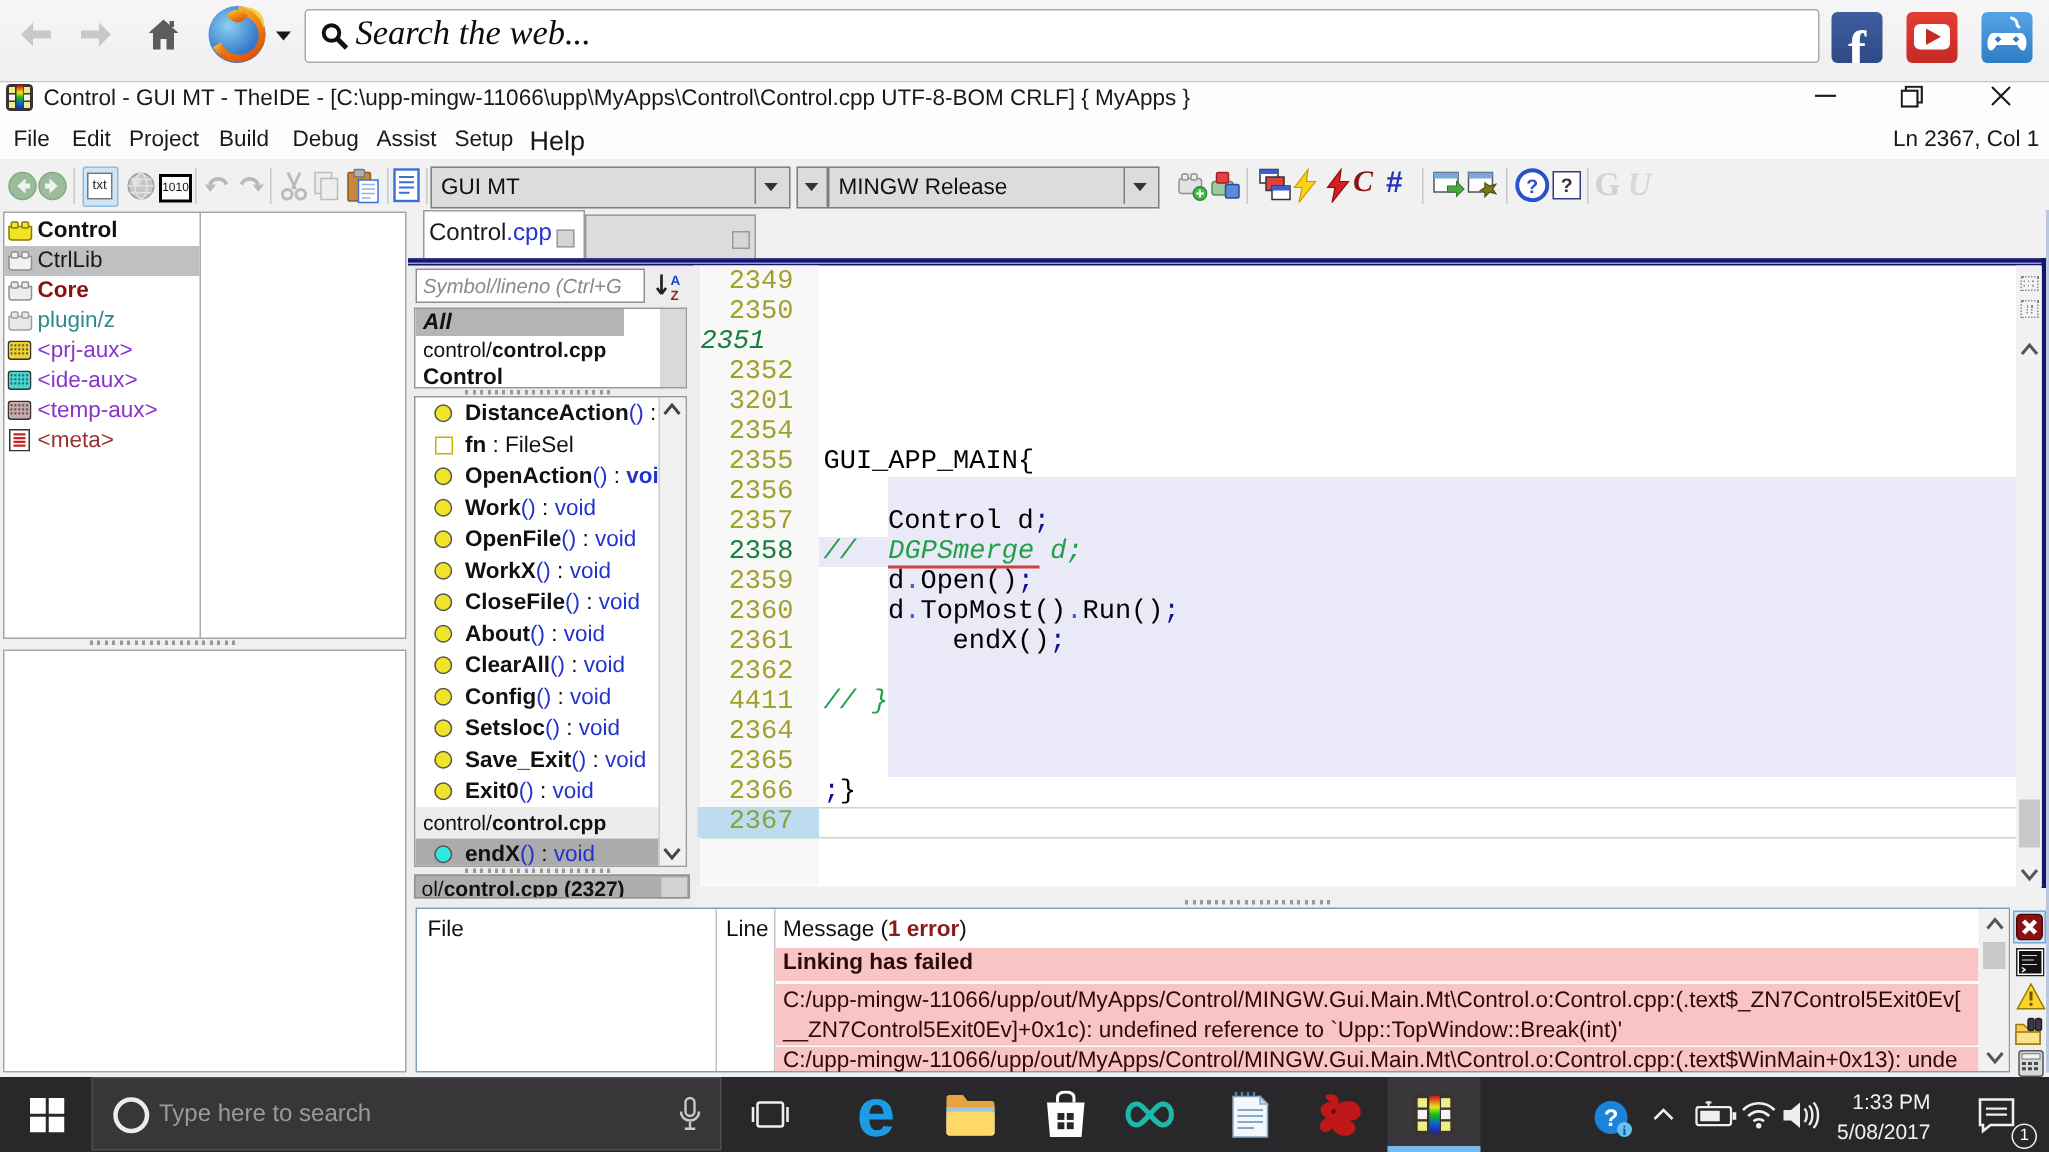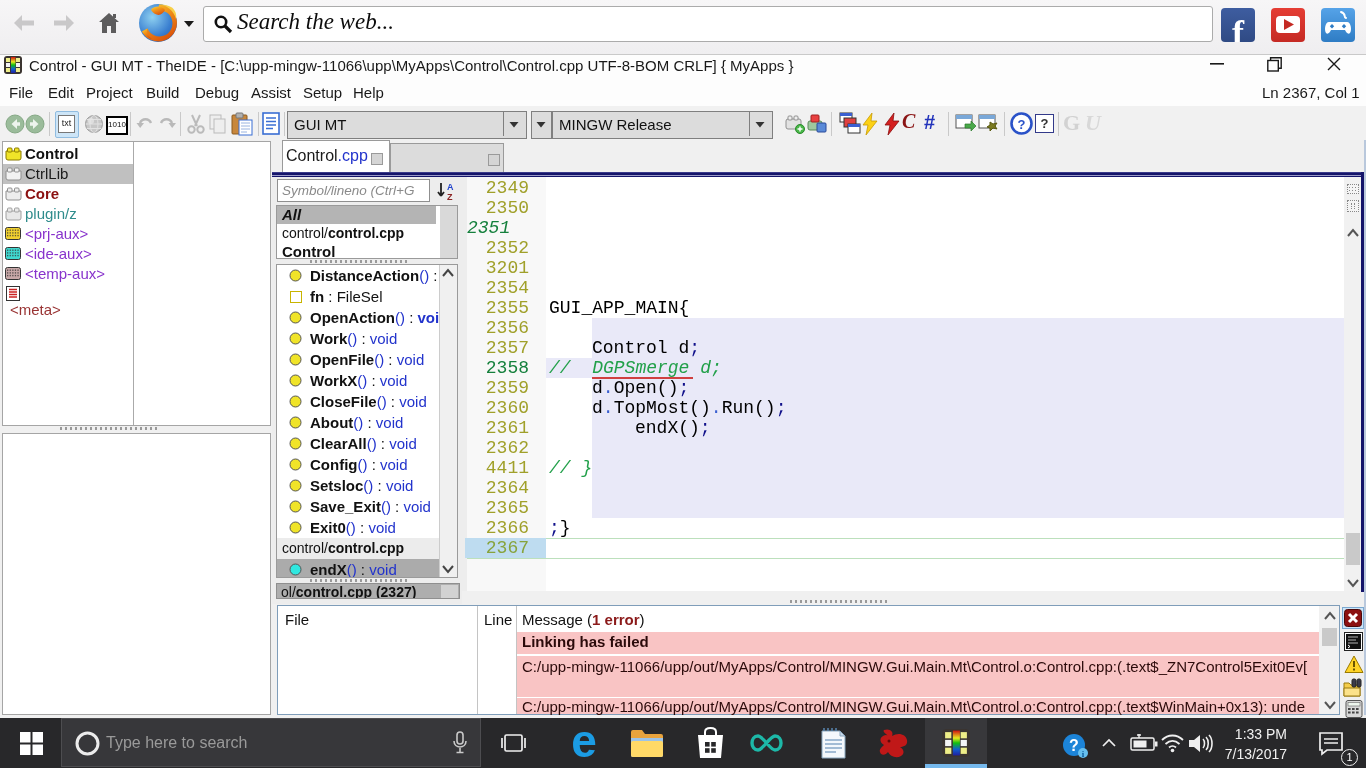--- a/index.html
+++ b/index.html
@@ -111,21 +111,21 @@
 </svg>
 
 <div class="abs" style="left:0;top:78px;width:1366px;height:28px;background:#fdfdfd;border-bottom:2px solid #9b9b9b;"></div>
 <div class="abs" style="left:9px;top:84px;font-size:15px;color:#191919;">File</div>
 <div class="abs" style="left:48px;top:84px;font-size:15px;color:#191919;">Edit</div>
 <div class="abs" style="left:86px;top:84px;font-size:15px;color:#191919;">Project</div>
 <div class="abs" style="left:146px;top:84px;font-size:15px;color:#191919;">Build</div>
 <div class="abs" style="left:195px;top:84px;font-size:15px;color:#191919;">Debug</div>
 <div class="abs" style="left:251px;top:84px;font-size:15px;color:#191919;">Assist</div>
 <div class="abs" style="left:303px;top:84px;font-size:15px;color:#191919;">Setup</div>
-<div class="abs" style="left:353px;top:84px;font-size:15px;color:#191919;">Help</div>
+<div class="abs" style="left:353px;top:84px;font-size:18px;color:#191919;">Help</div>
 <div class="abs" style="left:1262px;top:84px;font-size:15px;color:#191919;">Ln 2367, Col 1</div>
 
 <div class="abs" id="toolbar" style="left:0;top:106px;width:1366px;height:34px;background:#f1f1f1;"></div>
 
 <svg class="abs" style="left:5px;top:114px" width="40" height="20" viewBox="0 0 40 20">
  <circle cx="10" cy="10" r="9" fill="#9bbc9b" stroke="#85a885" stroke-width="1"></circle>
  <path d="M12 5 L6.5 10 L12 15 L12 11.7 L15 11.7 L15 8.3 L12 8.3 Z" fill="#eef4ee"></path>
  <circle cx="30" cy="10" r="9" fill="#9bbc9b" stroke="#85a885" stroke-width="1"></circle>
  <path d="M28 5 L33.5 10 L28 15 L28 11.7 L25 11.7 L25 8.3 L28 8.3 Z" fill="#eef4ee"></path>
 </svg>
@@ -339,21 +339,21 @@
           <rect x="7.2" y="7.9" width="1.3" height="1.4"></rect>
           <rect x="9.8" y="7.9" width="1.3" height="1.4"></rect>
           <rect x="12.4" y="7.9" width="1.3" height="1.4"></rect>
         </g>
 </svg>
 <div class="abs" style="left:25px;top:265px;font-size:15px;font-weight:normal;color:#8833cc;white-space:nowrap;">&lt;temp-aux&gt;</div>
 <svg class="abs" style="left:6px;top:286px" width="14" height="15" viewBox="0 0 14 15">
 <rect x="0.5" y="0.5" width="13" height="14" fill="#fff" stroke="#333"></rect>
 <path d="M3 3.5 H11 M3 6 H11 M3 8.5 H11 M3 11 H11" stroke="#cc2222" stroke-width="1.5"></path>
 </svg>
-<div class="abs" style="left:10px;top:285px;font-size:15px;font-weight:normal;color:#993333;white-space:nowrap;margin-top:16px;">&lt;meta&gt;</div>
+<div class="abs" style="left:25px;top:285px;font-size:15px;font-weight:normal;color:#993333;white-space:nowrap;">&lt;meta&gt;</div>
 </div>
 <div class="abs" style="left:60px;top:427px;width:100px;height:3px;background:repeating-linear-gradient(90deg,#999 0 2px,transparent 2px 5px);"></div>
 <div class="abs" style="left:2px;top:433px;width:269px;height:282px;background:#fff;border:1px solid #a5a5a5;box-sizing:border-box;"></div>
 
 <div class="abs" style="left:282px;top:140px;width:108px;height:32px;background:#fff;border:1px solid #9a9a9a;border-bottom:none;box-sizing:border-box;"></div>
 <div class="abs" style="left:390px;top:143px;width:114px;height:29px;background:#dcdcdc;border:1px solid #9a9a9a;border-bottom:none;box-sizing:border-box;"></div>
 <div class="abs" style="left:286px;top:147px;font-size:16px;color:#1a1a1a;">Control<span style="color:#2233cc;">.cpp</span></div>
 <div class="abs" style="left:395px;top:146px;font-size:16px;color:#1a1a1a;margin-top:28px;">Control.i<span style="color:#2233cc;">.tmp</span></div>
 <div class="abs" style="left:371px;top:153px;width:10px;height:10px;background:#d5d5d5;border:1px solid #9a9a9a;"></div>
 <div class="abs" style="left:488px;top:154px;width:10px;height:10px;background:#d5d5d5;border:1px solid #9a9a9a;"></div>
@@ -370,21 +370,21 @@
       <span style="font-size:13.5px;font-style:italic;color:#8a8a8a;position:absolute;left:4px;top:3px;white-space:nowrap;">Symbol/lineno (Ctrl+G</span>
     </div>
 <svg class="abs" style="left:436px;top:181px" width="20" height="20" viewBox="0 0 20 20">
  <path d="M5 2 V15 M5 15 L2 11 M5 15 L8 11" stroke="#222" stroke-width="1.8" fill="none"></path>
  <text x="11" y="9" font-size="9" font-weight="bold" fill="#2244cc" font-family="Liberation Sans">A</text>
  <text x="11" y="19" font-size="9" font-weight="bold" fill="#8b2222" font-family="Liberation Sans">Z</text>
 </svg>
 
 <div class="abs" style="left:276px;top:205px;width:182px;height:54px;background:#fff;border:1px solid #9a9a9a;box-sizing:border-box;overflow:hidden;">
  <div style="position:absolute;right:0;top:0;width:17px;height:100%;background:#d9d9d9;"></div>
- <div style="position:absolute;left:0;top:0;width:159px;height:18px;background:#b4b4b4;font-size:15px;font-weight:bold;font-style:italic;color:#111;padding-left:5px;box-sizing:border-box;">All</div>
+ <div style="position:absolute;left:0;top:0;width:139px;height:18px;background:#b4b4b4;font-size:15px;font-weight:bold;font-style:italic;color:#111;padding-left:5px;box-sizing:border-box;">All</div>
  <div style="position:absolute;left:5px;top:19px;font-size:14px;color:#111;white-space:nowrap;">control/<b>control.cpp</b></div>
  <div style="position:absolute;left:5px;top:37px;font-size:15px;font-weight:bold;color:#111;white-space:nowrap;">Control</div>
 </div>
 <div class="abs" style="left:310px;top:260px;width:100px;height:3px;background:repeating-linear-gradient(90deg,#999 0 2px,transparent 2px 5px);"></div>
 
 <div id="memlist" class="abs" style="left:276px;top:264px;width:182px;height:314px;background:#fff;border:1px solid #9a9a9a;box-sizing:border-box;overflow:hidden;">
 <svg style="position:absolute;left:12px;top:4px" width="13" height="13" viewBox="0 0 13 13">
         <circle cx="6.5" cy="6.5" r="5.5" fill="#f0e428" stroke="#555"></circle>
       </svg>
 <div style="position:absolute;left:33px;top:2px;font-size:15px;color:#111;white-space:nowrap;"><b>DistanceAction</b><span style="color:#2233cc;">()</span> : <span style="color:#2233cc;"></span></div>
@@ -522,20 +522,21 @@
 <div id="errgrid" style="position:absolute;left:0;top:0;width:1366px;height:768px;clip-path:inset(606px 27px 53px 278px);">
       <div class="abs" style="left:477px;top:606px;width:1px;height:108px;background:#c4c4c4;"></div>
 <div class="abs" style="left:516px;top:606px;width:1px;height:108px;background:#c4c4c4;"></div>
 <div class="abs" style="left:285px;top:611px;font-size:15px;color:#111;">File</div>
 <div class="abs" style="left:484px;top:611px;font-size:15px;color:#111;">Line</div>
 <div class="abs" style="left:522px;top:611px;font-size:15px;color:#111;">Message (<b style="color:#8b1a1a;">1 error</b>)</div>
 <div class="abs" style="left:517px;top:632px;width:802px;height:22px;background:#f9c4c4;"></div>
 <div class="abs" style="left:522px;top:633px;font-size:15px;font-weight:bold;color:#2b0a0a;white-space:nowrap;">Linking has failed</div>
 <div class="abs" style="left:517px;top:656px;width:802px;height:41px;background:#f9c4c4;"></div>
 <div class="abs" style="left:522px;top:658px;font-size:15px;color:#2b0a0a;white-space:nowrap;">C:/upp-mingw-11066/upp/out/MyApps/Control/MINGW.Gui.Main.Mt\Control.o:Control.cpp:(.text$_ZN7Control5Exit0Ev[</div>
+<div class="abs" style="left:522px;top:678px;font-size:15px;color:#2b0a0a;white-space:nowrap;">__ZN7Control5Exit0Ev]+0x1c): undefined reference to `Upp::TopWindow::Break(int)'</div>
 <div class="abs" style="left:517px;top:698px;width:802px;height:16px;background:#f9c4c4;"></div>
 <div class="abs" style="left:522px;top:698px;font-size:15px;color:#2b0a0a;white-space:nowrap;">C:/upp-mingw-11066/upp/out/MyApps/Control/MINGW.Gui.Main.Mt\Control.o:Control.cpp:(.text$WinMain+0x13): unde</div>
     </div>
 
 <div class="abs" style="left:1319px;top:606px;width:20px;height:108px;background:#f1f1f1;"></div>
 <svg class="abs" style="left:1323px;top:611px" width="14" height="10" viewBox="0 0 14 10">
       <path d="M2 8 L7 2 L12 8" fill="none" stroke="#555" stroke-width="2"></path>
     </svg>
 <div class="abs" style="left:1322px;top:628px;width:15px;height:18px;background:#c9c9c9;"></div>
 <svg class="abs" style="left:1323px;top:700px" width="14" height="10" viewBox="0 0 14 10">
@@ -676,21 +677,21 @@
 </svg>
 
 <svg class="abs" style="left:1188px;top:733px" width="26" height="21" viewBox="0 0 26 21">
  <path d="M1 7 L6 7 L12 2 L12 19 L6 14 L1 14 Z" fill="#efefef"></path>
  <path d="M15 6 C17 8 17 13 15 15" fill="none" stroke="#efefef" stroke-width="1.6"></path>
  <path d="M18 4 C21 7 21 14 18 17" fill="none" stroke="#efefef" stroke-width="1.6"></path>
  <path d="M21 2 C25 6 25 15 21 19" fill="none" stroke="#efefef" stroke-width="1.6"></path>
 </svg>
 
 <div class="abs" style="left:1225px;top:726px;width:62px;text-align:right;font-size:14px;color:#f2f2f2;">1:33 PM</div>
-<div class="abs" style="left:1215px;top:746px;width:72px;text-align:right;font-size:14px;color:#f2f2f2;">7/13/2017</div>
+<div class="abs" style="left:1215px;top:746px;width:72px;text-align:right;font-size:14px;color:#f2f2f2;">5/08/2017</div>
 
 <svg class="abs" style="left:1317px;top:731px" width="28" height="26" viewBox="0 0 28 26">
  <path d="M3 2 L25 2 L25 19 L10 19 L5 23 L5 19 L3 19 Z" fill="none" stroke="#efefef" stroke-width="1.7"></path>
  <path d="M7 8 H21 M7 12 H21" stroke="#efefef" stroke-width="1.5"></path>
 </svg>
 <circle class="abs"></circle>
 <div class="abs" style="left:1341px;top:749px;width:17px;height:17px;border-radius:50%;background:#28282a;border:1.5px solid #efefef;box-sizing:border-box;text-align:center;font-size:11px;line-height:14px;color:#fff;">1</div>
 
 </div>
 

